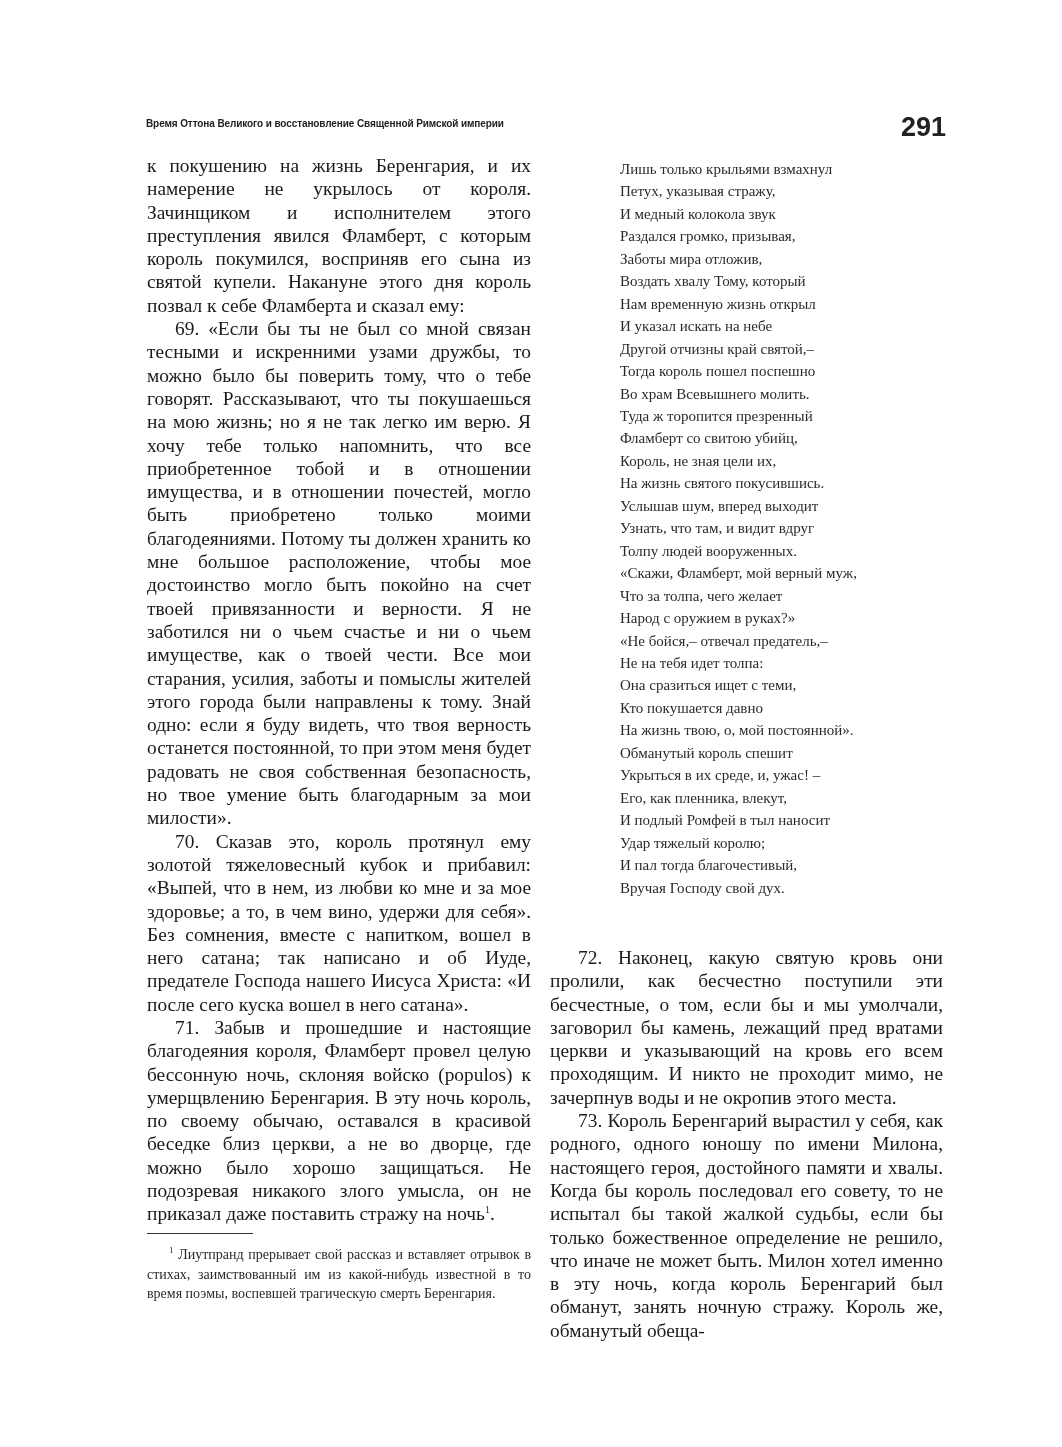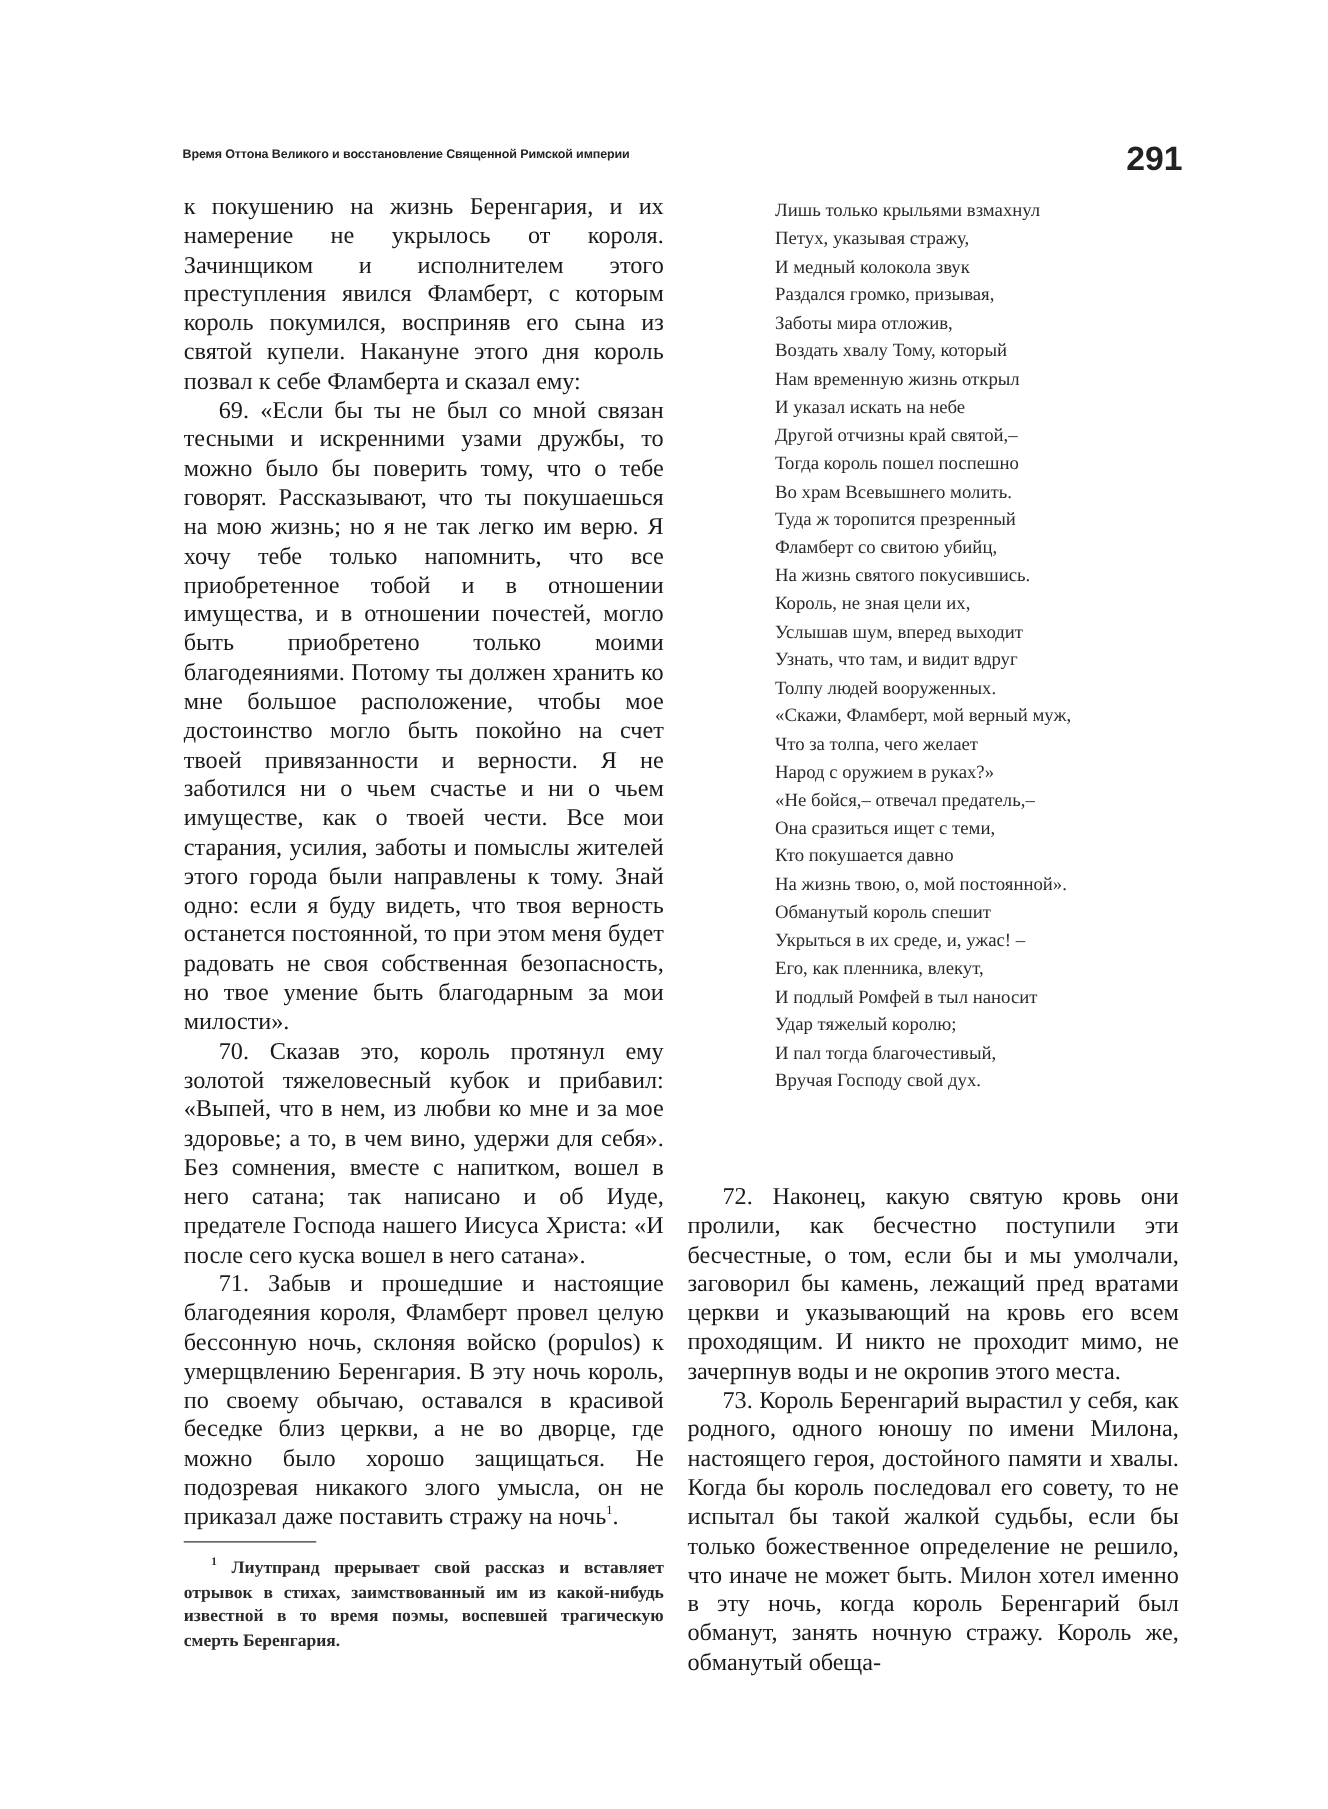--- a/index.html
+++ b/index.html
@@ -69,43 +69,44 @@
     <div>Раздался громко, призывая,</div>
     <div>Заботы мира отложив,</div>
     <div>Воздать хвалу Тому, который</div>
     <div>Нам временную жизнь открыл</div>
     <div>И указал искать на небе</div>
     <div>Другой отчизны край святой,–</div>
     <div>Тогда король пошел поспешно</div>
     <div>Во храм Всевышнего молить.</div>
     <div>Туда ж торопится презренный</div>
     <div>Фламберт со свитою убийц,</div>
+    <div>Король, не зная цели их,</div>
     <div>На жизнь святого покусившись.</div>
-    <div>Король, не зная цели их,</div>
     <div>Услышав шум, вперед выходит</div>
     <div>Узнать, что там, и видит вдруг</div>
     <div>Толпу людей вооруженных.</div>
     <div>«Скажи, Фламберт, мой верный муж,</div>
     <div>Что за толпа, чего желает</div>
     <div>Народ с оружием в руках?»</div>
     <div>«Не бойся,– отвечал предатель,–</div>
+    <div>Не на тебя идет толпа:</div>
     <div>Она сразиться ищет с теми,</div>
     <div>Кто покушается давно</div>
     <div>На жизнь твою, о, мой постоянной».</div>
     <div>Обманутый король спешит</div>
     <div>Укрыться в их среде, и, ужас! –</div>
     <div>Его, как пленника, влекут,</div>
     <div>И подлый Ромфей в тыл наносит</div>
     <div>Удар тяжелый королю;</div>
     <div>И пал тогда благочестивый,</div>
     <div>Вручая Господу свой дух.</div>
   </div>
 
 <div class="col-right">
   <p class="indent">72. Наконец, какую святую кровь они пролили, как бесчестно поступили эти бесчестные, о том, если бы и мы умолчали, заговорил бы камень, лежащий пред вратами церкви и указывающий на кровь его всем проходящим. И никто не проходит мимо, не зачерпнув воды и не окропив этого места.</p>
   <p class="indent">73. Король Беренгарий вырастил у себя, как родного, одного юношу по имени Милона, настоящего героя, достойного памяти и хвалы. Когда бы король последовал его совету, то не испытал бы такой жалкой судьбы, если бы только божественное определение не решило, что иначе не может быть. Милон хотел именно в эту ночь, когда король Беренгарий был обманут, занять ночную стражу. Король же, обманутый обеща-</p>
 </div>
 
 <div class="fn-rule"></div>
-<div class="footnote" style="text-indent:22px;font-weight:bold;">
+<div class="footnote" style="text-indent:22px;">
   <span class="fn-mark">1</span>
   <span>Лиутпранд прерывает свой рассказ и вставляет отрывок в стихах, заимствованный им из какой-нибудь известной в то время поэмы, воспевшей трагическую смерть Беренгария.</span>
 </div>
 
 </body></html>

